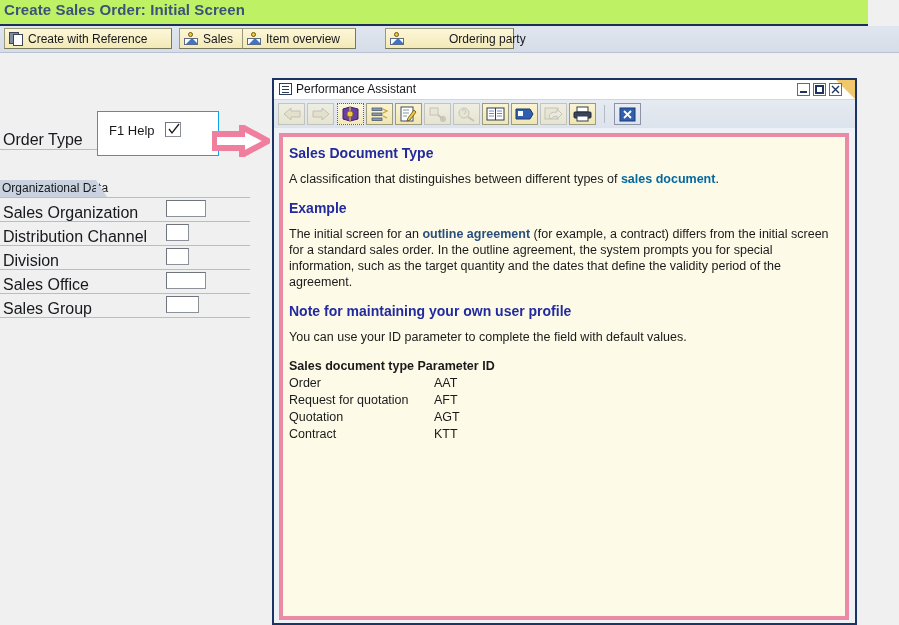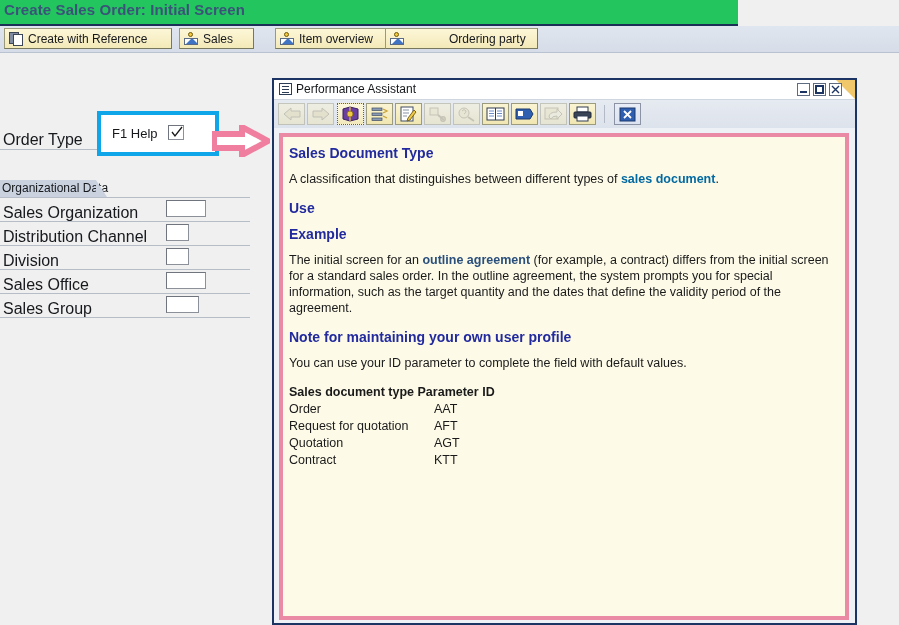--- a/index.html
+++ b/index.html
@@ -10,22 +10,22 @@
     font-size:12px;
     color:#000;
     overflow:hidden;
     position:relative;
   }
 
   
   #sap-app{position:absolute;left:0;top:0;width:899px;height:625px;background:#f0f0f0;}
 
   .title-bar{
-    position:absolute;left:0;top:0;width:738px;height:24px;
-    background:#22c55e;
+    position:absolute;left:0;top:0;width:868px;height:24px;
+    background:#bef264;
     border-bottom:2px solid #1b2f57;
   }
   .title-bar .app-title{
     position:absolute;left:4px;top:1px;
     font-size:15px;font-weight:bold;color:#3c5379;
     letter-spacing:0.1px;
     font-family:"Liberation Sans", sans-serif;
   }
 
   .toolbar{
@@ -75,21 +75,21 @@
     box-sizing:border-box;
     white-space:nowrap;
   }
   .group-tab .slant{
     position:absolute;right:-11px;top:0;width:0;height:0;
     border-bottom:17px solid #c9d2de;border-right:11px solid transparent;
   }
 
   
   .hl-box{
-    position:absolute;border:4px solid #0ea5e9;background:#ffffff;box-sizing:border-box;padding-left:33px;
+    position:absolute;border:1px solid #0ea5e9;background:#ffffff;box-sizing:border-box;padding-left:33px;
   }
   .f1-text{position:absolute;font-size:13px;color:#16181c;white-space:nowrap;}
   .f1-check{
     position:absolute;width:16px;height:15px;background:#fff;
     border:1px solid #8c9099;border-top-color:#70747c;border-left-color:#70747c;
     box-sizing:border-box;
   }
   .f1-check svg{position:absolute;left:1px;top:0px;}
 
   
@@ -187,29 +187,29 @@
     </div>
 
     <div class="tb-btn" style="left:179px;width:75px;">
       <span class="ico-person">
           <span class="head"></span>
           <span class="body"></span>
         </span>
       <span class="tb-label">Sales</span>
     </div>
 
-    <div class="tb-btn" style="left:275px;width:114px;text-align:center;">
+    <div class="tb-btn" style="left:242px;width:114px;text-align:center;">
       <span class="ico-person">
           <span class="head"></span>
           <span class="body"></span>
         </span>
       <span class="tb-label">Item overview</span>
     </div>
 
-    <div class="tb-btn" style="left:385px;width:153px;gap:45px;">
+    <div class="tb-btn" style="left:385px;width:129px;gap:45px;">
       <span class="ico-person">
           <span class="head"></span>
           <span class="body"></span>
         </span>
       <span class="tb-label">Ordering party</span>
     </div>
 
   </div>
 
   <div class="field-label" style="left:3px;top:131px;">Order Type</div>
@@ -377,21 +377,20 @@
     </div>
   </div>
 
   <div class="pa-content">
     <div class="pa-inner">
 
       <div class="h-head">Sales Document Type</div>
 
       <p class="h-para"><span>A classification that distinguishes between different types of </span><span class="h-link">sales document</span><span>.</span></p>
 
-      <div class="h-head">Use</div>
 
       <div class="h-head">Example</div>
       <p class="h-para"><span>The initial screen for an </span><span class="h-link2">outline agreement</span><span> (for example, a contract) differs from the initial screen for a standard sales order. In the outline agreement, the system prompts you for special information, such as the target quantity and the dates that define the validity period of the agreement.</span></p>
 
       <div class="h-head">Note for maintaining your own user profile</div>
       <p class="h-para">You can use your ID parameter to complete the field with default values.</p>
 
       <div class="h-tablehead"><span>Sales document type</span>&nbsp;<span>Parameter ID</span></div>
 
       <table class="ptable">

